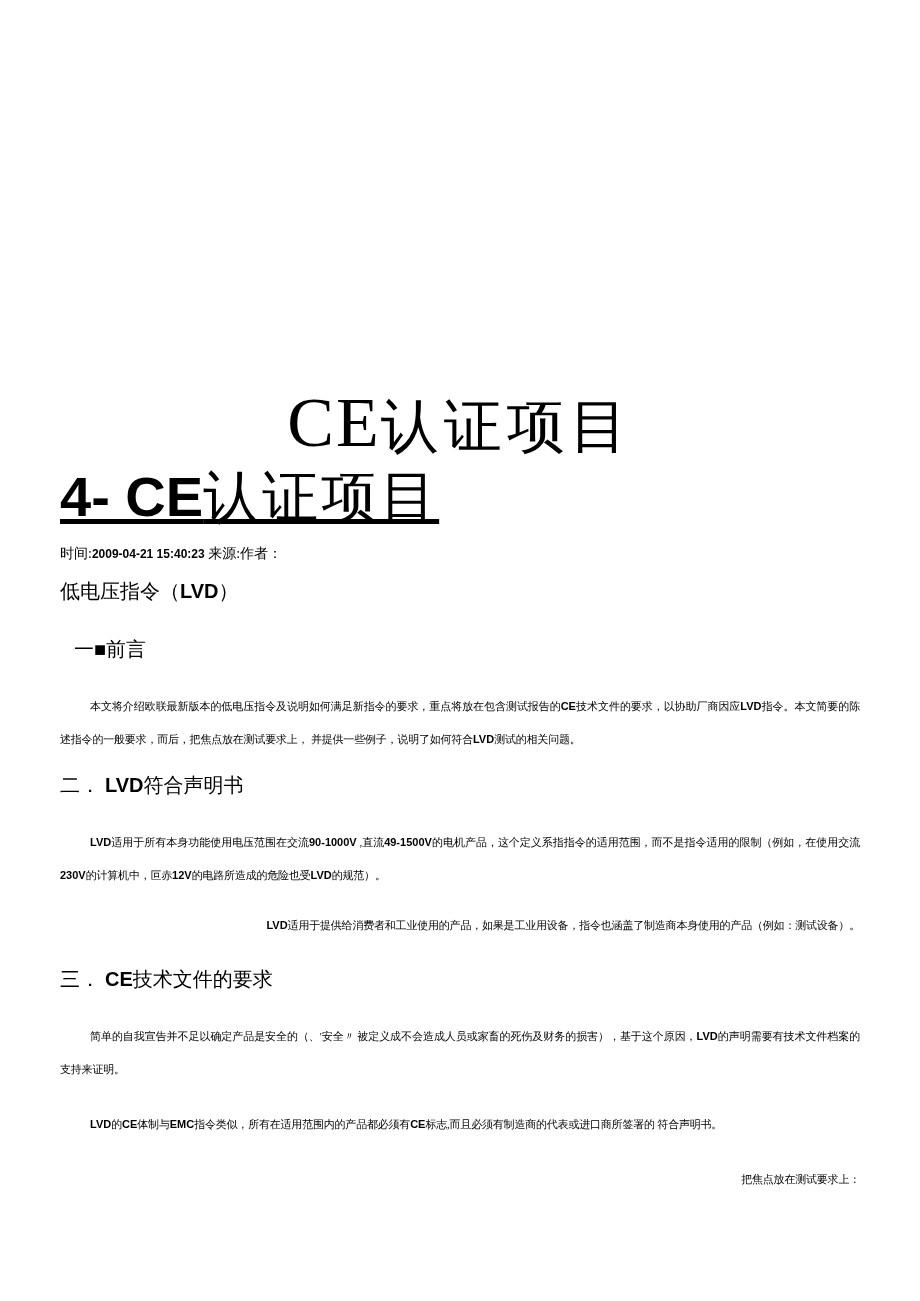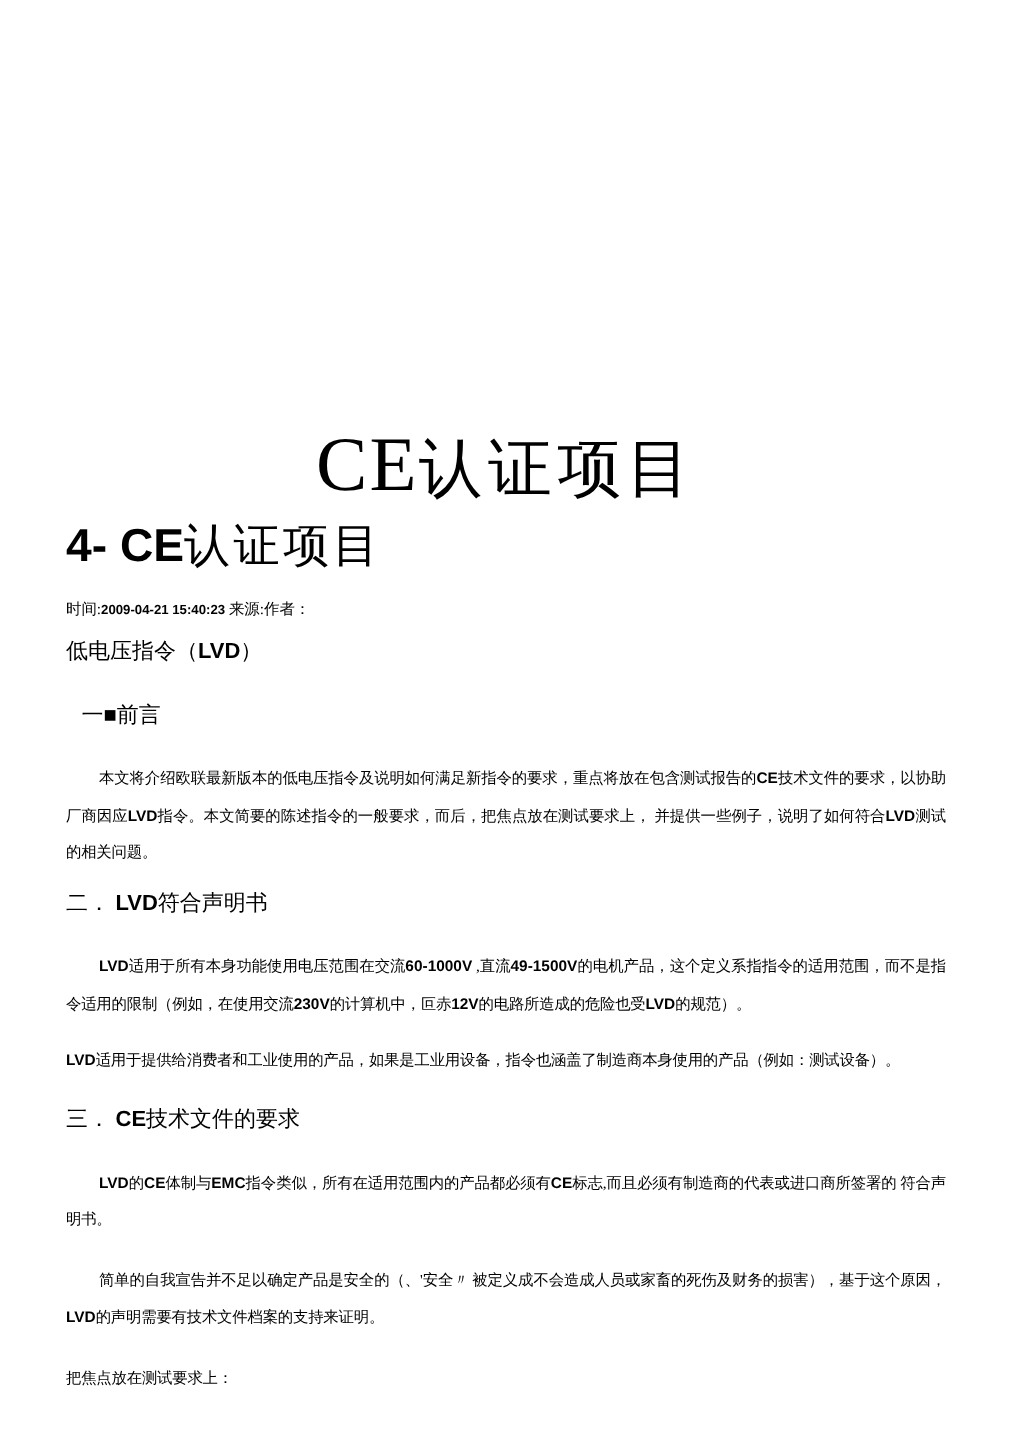--- a/index.html
+++ b/index.html
@@ -30,24 +30,25 @@
   }
   .title .title-ce {
     font-family: "Liberation Serif", "DejaVu Serif", serif;
     font-size: 70px;
     letter-spacing: 2px;
   }
   
   .heading {
     margin: 0 0 20px 0;
     font-weight: 400;
-    font-size: 42px;
+    font-size: 56px;
     line-height: 54px;
     letter-spacing: 3px;
     white-space: nowrap;
+    text-decoration: underline;
   }
   .heading .latin {
     font-family: "Liberation Sans", "DejaVu Sans", sans-serif;
     font-weight: 700;
     letter-spacing: 0;
   }
   
   .meta {
     margin: 0 0 16px 0;
     font-size: 14px;
@@ -62,27 +63,27 @@
   .row {
     font-size: 20px;
     line-height: 22px;
     margin: 0;
   }
   .subtitle   { margin-bottom: 36px; }
   .sec        { margin-bottom: 30px; margin-top: 18px; }
   .sec-indent { padding-left: 14px; }
   
   .para {
-    font-size: 14px;
+    font-size: 11px;
     line-height: 33px;
     margin: 17px 0 13px 0;
     text-align: justify;
     letter-spacing: -0.2px;
   }
-  .para.no-justify { text-align: left; }
+  .para.no-justify { text-align: right; }
   .indent { text-indent: 30px; }
   .mb14 { margin-bottom: 14px; }
   .mb22 { margin-bottom: 22px; }
   .mb26 { margin-bottom: 26px; }
   
   .latin {
     font-family: "Liberation Sans", "DejaVu Sans", sans-serif;
     font-weight: 700;
     letter-spacing: 0;
   }
@@ -99,25 +100,25 @@
   <p class="meta"><span>时间:</span><span class="latin">2009-04-21 15:40:23</span><span> 来源:作者：</span></p>
 
   <p class="row subtitle"><span>低电压指令（</span><span class="latin">LVD</span><span>）</span></p>
 
   <p class="row sec sec-indent"><span>一■前言</span></p>
 
   <p class="para indent mb14"><span>本文将介绍欧联最新版本的低电压指令及说明如何满足新指令的要求，重点将放在包含测试报告的</span><span class="latin">CE</span><span>技术文件的要求，以协助厂商因应</span><span class="latin">LVD</span><span>指令。本文简要的陈述指令的一般要求，而后，把焦点放在测试要求上， 并提供一些例子，说明了如何符合</span><span class="latin">LVD</span><span>测试的相关问题。</span></p>
 
   <p class="row sec"><span>二． </span><span class="latin">LVD</span><span>符合声明书</span></p>
 
-  <p class="para indent mb14"><span class="latin">LVD</span><span>适用于所有本身功能使用电压范围在交流</span><span class="latin">60-1000V</span><span> ,直流</span><span class="latin">49-1500V</span><span>的电机产品，这个定义系指指令的适用范围，而不是指令适用的限制（例如，在使用交流</span><span class="latin">230V</span><span>的计算机中，叵赤</span><span class="latin">12V</span><span>的电路所造成的危险也受</span><span class="latin">LVD</span><span>的规范）。</span></p>
+  <p class="para indent mb14"><span class="latin">LVD</span><span>适用于所有本身功能使用电压范围在交流</span><span class="latin">90-1000V</span><span> ,直流</span><span class="latin">49-1500V</span><span>的电机产品，这个定义系指指令的适用范围，而不是指令适用的限制（例如，在使用交流</span><span class="latin">230V</span><span>的计算机中，叵赤</span><span class="latin">12V</span><span>的电路所造成的危险也受</span><span class="latin">LVD</span><span>的规范）。</span></p>
 
   <p class="para no-justify mb26"><span class="latin">LVD</span><span>适用于提供给消费者和工业使用的产品，如果是工业用设备，指令也涵盖了制造商本身使用的产品（例如：测试设备）。</span></p>
 
   <p class="row sec"><span>三． </span><span class="latin">CE</span><span>技术文件的要求</span></p>
 
+  <p class="para indent mb22"><span>简单的自我宣告并不足以确定产品是安全的（、'安全〃 被定义成不会造成人员或家畜的死伤及财务的损害），基于这个原因，</span><span class="latin">LVD</span><span>的声明需要有技术文件档案的支持来证明。</span></p>
+
   <p class="para indent mb22"><span class="latin">LVD</span><span>的</span><span class="latin">CE</span><span>体制与</span><span class="latin">EMC</span><span>指令类似，所有在适用范围内的产品都必须有</span><span class="latin">CE</span><span>标志,而且必须有制造商的代表或进口商所签署的 符合声明书。</span></p>
-
-  <p class="para indent mb22"><span>简单的自我宣告并不足以确定产品是安全的（、'安全〃 被定义成不会造成人员或家畜的死伤及财务的损害），基于这个原因，</span><span class="latin">LVD</span><span>的声明需要有技术文件档案的支持来证明。</span></p>
 
   <p class="para no-justify"><span>把焦点放在测试要求上：</span></p>
 
 </div>
 
 </body></html>

